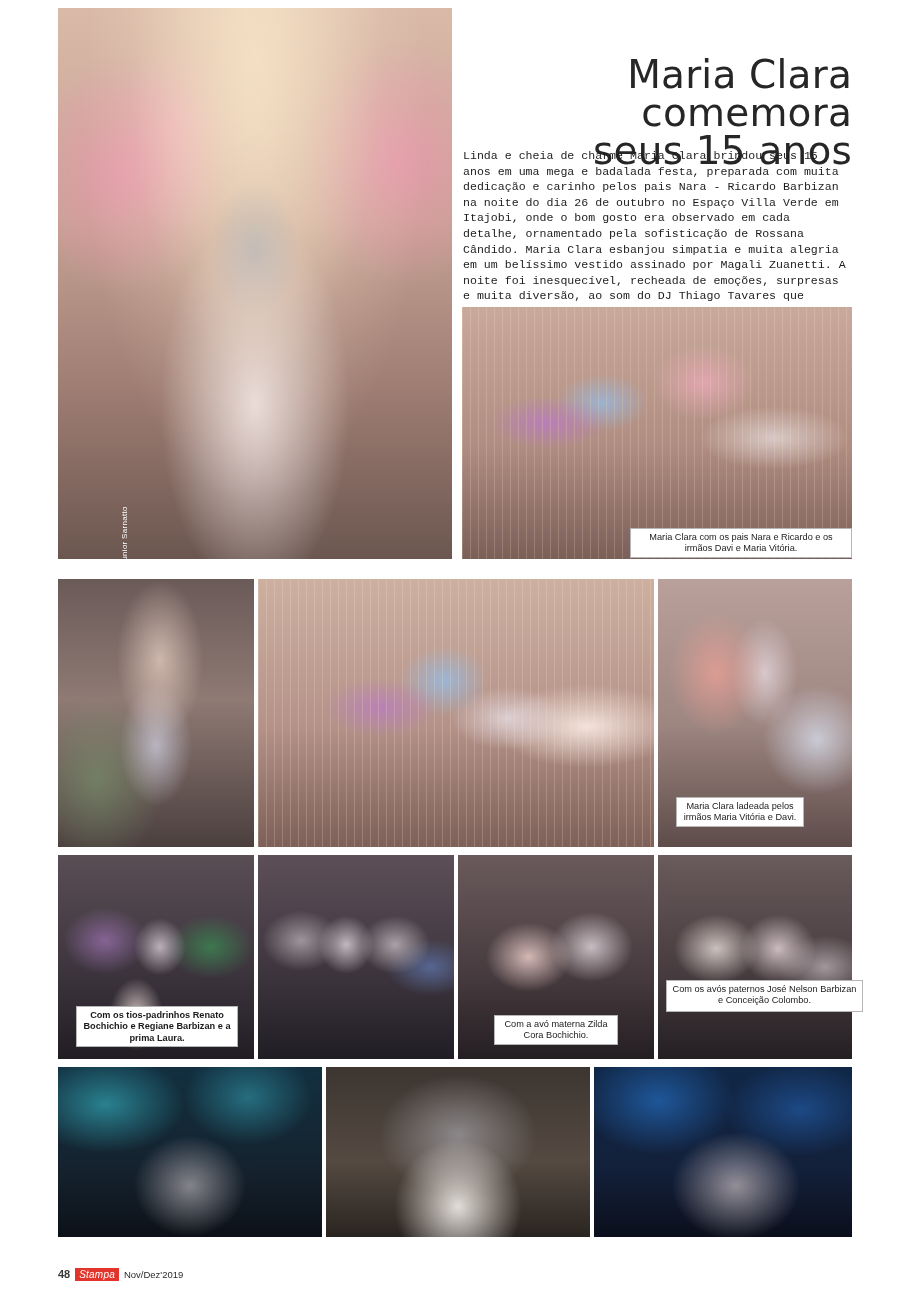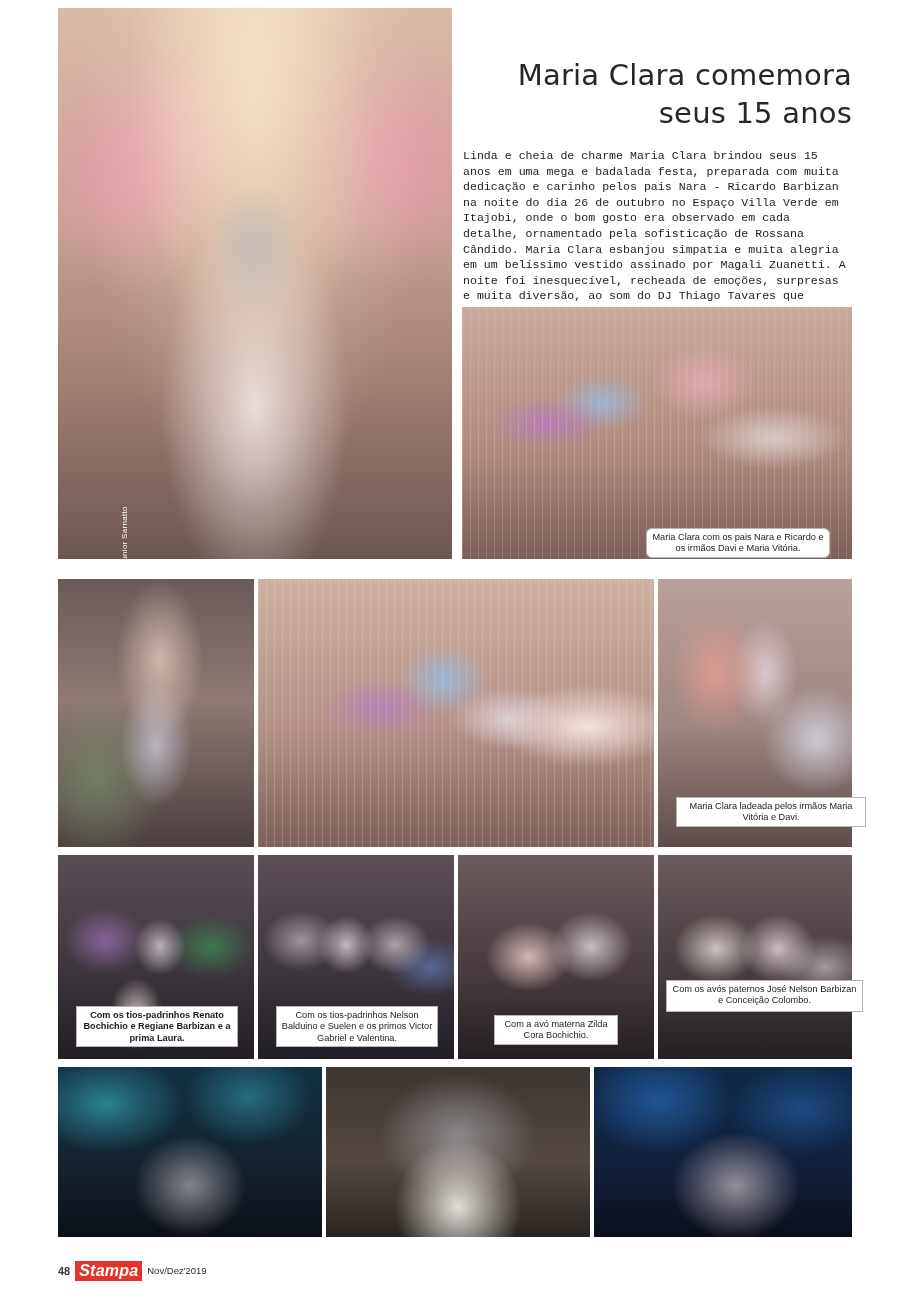--- a/index.html
+++ b/index.html
@@ -67,21 +67,21 @@
     padding:3px 4px;
     box-sizing:border-box;
     font-family:"Liberation Sans", sans-serif;
   }
 
   
   .headline{
     position:absolute;
     left:462px;top:56px;width:390px;
     text-align:right;
-    font-size:29px;
+    font-size:39px;
     line-height:38px;
     color:#262626;
     font-weight:400;
     letter-spacing:.2px;
     font-family:"DejaVu Sans", sans-serif;
   }
   .body-text{
     position:absolute;
     left:463px;top:148px;width:388px;
     font-size:11.6px;
@@ -100,21 +100,21 @@
     font-size:8px;
     color:#ffffff;
     letter-spacing:.3px;
     white-space:nowrap;
   }
 
   
   .footer{position:absolute;left:58px;bottom:18px;display:flex;align-items:center;gap:5px;margin-top:38px;}
   .folio{font-size:11px;color:#3a3a3a;font-weight:700;}
   .mag{
-    background:#e2342b;color:#fff;font-size:16px;font-weight:700;
+    background:#e2342b;color:#fff;font-size:10px;font-weight:400;
     padding:1px 4px 1.5px 4px;font-style:italic;letter-spacing:.2px;
   }
   .issue{font-size:9.5px;color:#2b2b2b;}
 </style>
 </head>
 <body>
 
 <div class="page">
 
   <div class="photo ph-a sparkle" style="left:58px;top:8px;width:394px;height:551px;">
@@ -140,21 +140,21 @@
   <div class="photo ph-b" style="left:462px;top:307px;width:390px;height:252px;">
     <div class="inner" style="
        background:
          repeating-linear-gradient(90deg, rgba(255,230,190,.20) 0 1px, rgba(0,0,0,0) 1px 8px),
          radial-gradient(ellipse at 22% 46%, rgba(186,120,200,.75), rgba(0,0,0,0) 14%),
          radial-gradient(ellipse at 36% 38%, rgba(150,185,225,.8), rgba(0,0,0,0) 13%),
          radial-gradient(ellipse at 62% 30%, rgba(240,170,190,.7), rgba(0,0,0,0) 15%),
          radial-gradient(ellipse at 80% 52%, rgba(225,215,215,.8), rgba(0,0,0,0) 17%),
          linear-gradient(180deg,#c9a99c 0%,#b08d82 55%,#7a5f59 100%);"></div>
   </div>
-  <div class="caption" style="left:646px;top:528px;width:184px;height:30px;border-radius:6px;">Maria Clara com os pais Nara e Ricardo e os irmãos Davi e Maria Vitória.</div>
+  <div class="caption" style="left:630px;top:528px;width:222px;height:30px;">Maria Clara com os pais Nara e Ricardo e os irmãos Davi e Maria Vitória.</div>
 
   <div class="photo ph-c" style="left:58px;top:579px;width:196px;height:268px;">
     <div class="inner" style="
        background:
          radial-gradient(ellipse at 52% 30%, rgba(255,230,215,.6), rgba(0,0,0,0) 30%),
          radial-gradient(ellipse at 50% 62%, rgba(200,200,215,.8), rgba(0,0,0,0) 26%),
          radial-gradient(ellipse at 20% 75%, rgba(120,150,110,.6), rgba(0,0,0,0) 30%),
          linear-gradient(180deg,#6a5a58 0%,#8f7a74 45%,#4b3f3e 100%);"></div>
   </div>
 
@@ -170,21 +170,21 @@
   </div>
 
   <div class="photo ph-c" style="left:658px;top:579px;width:194px;height:268px;">
     <div class="inner" style="
        background:
          radial-gradient(ellipse at 30% 35%, rgba(235,160,150,.75), rgba(0,0,0,0) 25%),
          radial-gradient(ellipse at 55% 35%, rgba(225,210,215,.85), rgba(0,0,0,0) 22%),
          radial-gradient(ellipse at 82% 60%, rgba(215,220,235,.8), rgba(0,0,0,0) 24%),
          linear-gradient(180deg,#b9a09b 0%,#9d8580 55%,#5d4c4a 100%);"></div>
   </div>
-  <div class="caption" style="left:676px;top:797px;width:190px;height:30px;">Maria Clara ladeada pelos irmãos Maria Vitória e Davi.</div>
+  <div class="caption" style="left:676px;top:797px;width:128px;height:30px;">Maria Clara ladeada pelos irmãos Maria Vitória e Davi.</div>
 
   <div class="photo ph-e" style="left:58px;top:855px;width:196px;height:204px;">
     <div class="inner" style="
        background:
          radial-gradient(ellipse at 24% 42%, rgba(150,110,170,.8), rgba(0,0,0,0) 20%),
          radial-gradient(ellipse at 52% 45%, rgba(215,205,215,.8), rgba(0,0,0,0) 18%),
          radial-gradient(ellipse at 78% 45%, rgba(60,130,80,.85), rgba(0,0,0,0) 20%),
          radial-gradient(ellipse at 40% 78%, rgba(235,220,215,.8), rgba(0,0,0,0) 16%),
          linear-gradient(180deg,#5a4e55 0%,#3b333c 60%,#211d23 100%);"></div>
   </div>
@@ -192,21 +192,20 @@
 
   <div class="photo ph-e" style="left:258px;top:855px;width:196px;height:204px;">
     <div class="inner" style="
        background:
          radial-gradient(ellipse at 22% 42%, rgba(180,170,175,.8), rgba(0,0,0,0) 18%),
          radial-gradient(ellipse at 45% 44%, rgba(225,215,220,.8), rgba(0,0,0,0) 18%),
          radial-gradient(ellipse at 70% 44%, rgba(205,195,200,.75), rgba(0,0,0,0) 18%),
          radial-gradient(ellipse at 88% 55%, rgba(90,110,160,.85), rgba(0,0,0,0) 18%),
          linear-gradient(180deg,#5d4f58 0%,#3c343d 60%,#201d24 100%);"></div>
   </div>
-  <div class="caption" style="left:276px;top:1006px;width:162px;height:41px;">Com os tios-padrinhos Nelson Balduino e Suelen e os primos Victor Gabriel e Valentina.</div>
 
   <div class="photo ph-e" style="left:458px;top:855px;width:196px;height:204px;">
     <div class="inner" style="
        background:
          radial-gradient(ellipse at 36% 50%, rgba(235,205,200,.85), rgba(0,0,0,0) 24%),
          radial-gradient(ellipse at 68% 45%, rgba(220,210,215,.85), rgba(0,0,0,0) 22%),
          linear-gradient(180deg,#6a5a5c 0%,#463a3e 60%,#241e22 100%);"></div>
   </div>
   <div class="caption" style="left:494px;top:1015px;width:124px;height:30px;">Com a avó materna Zilda Cora Bochichio.</div>
 

